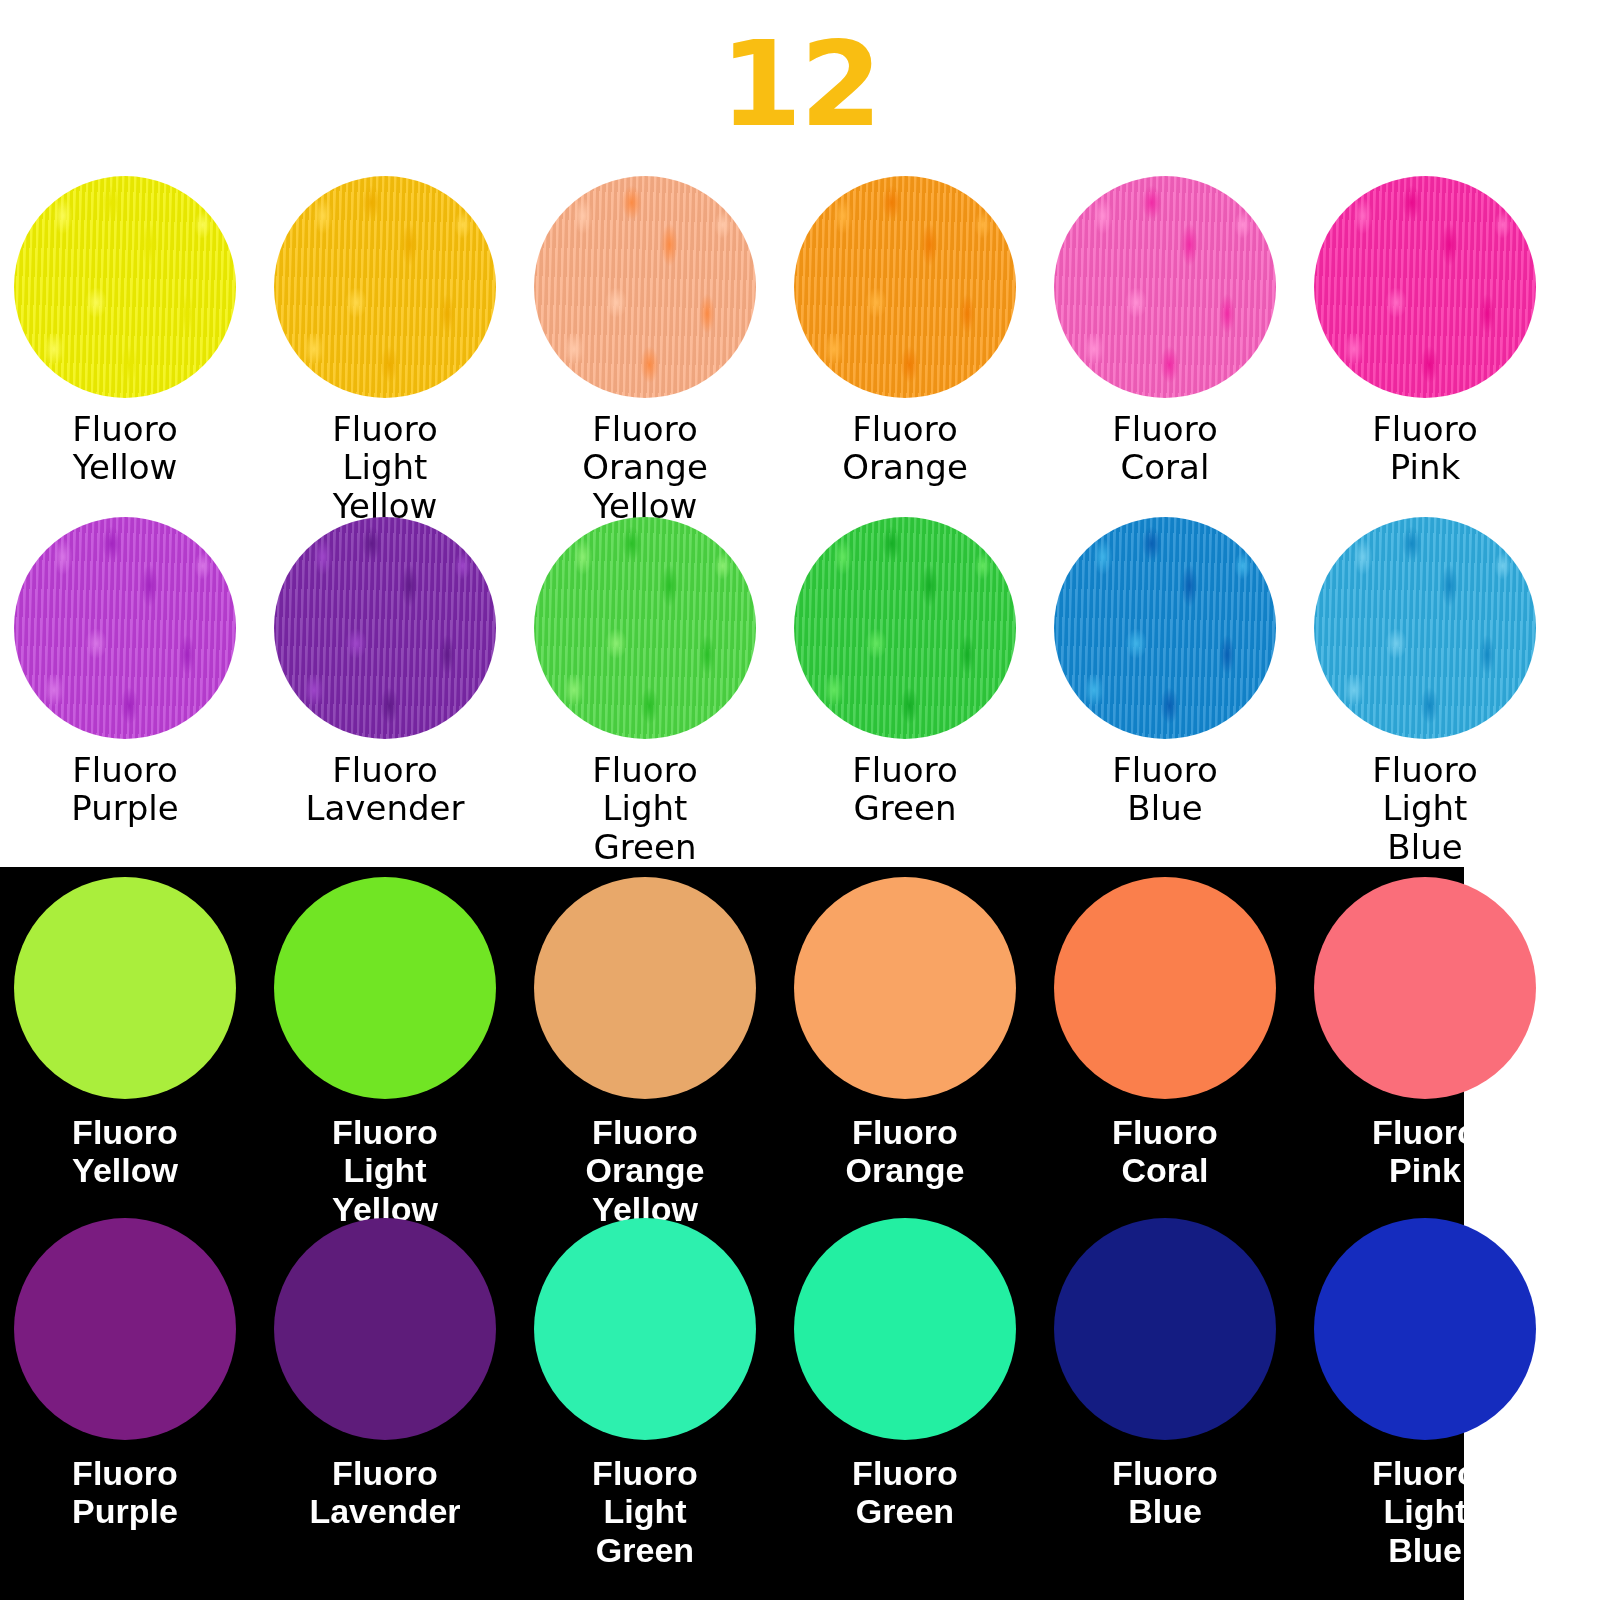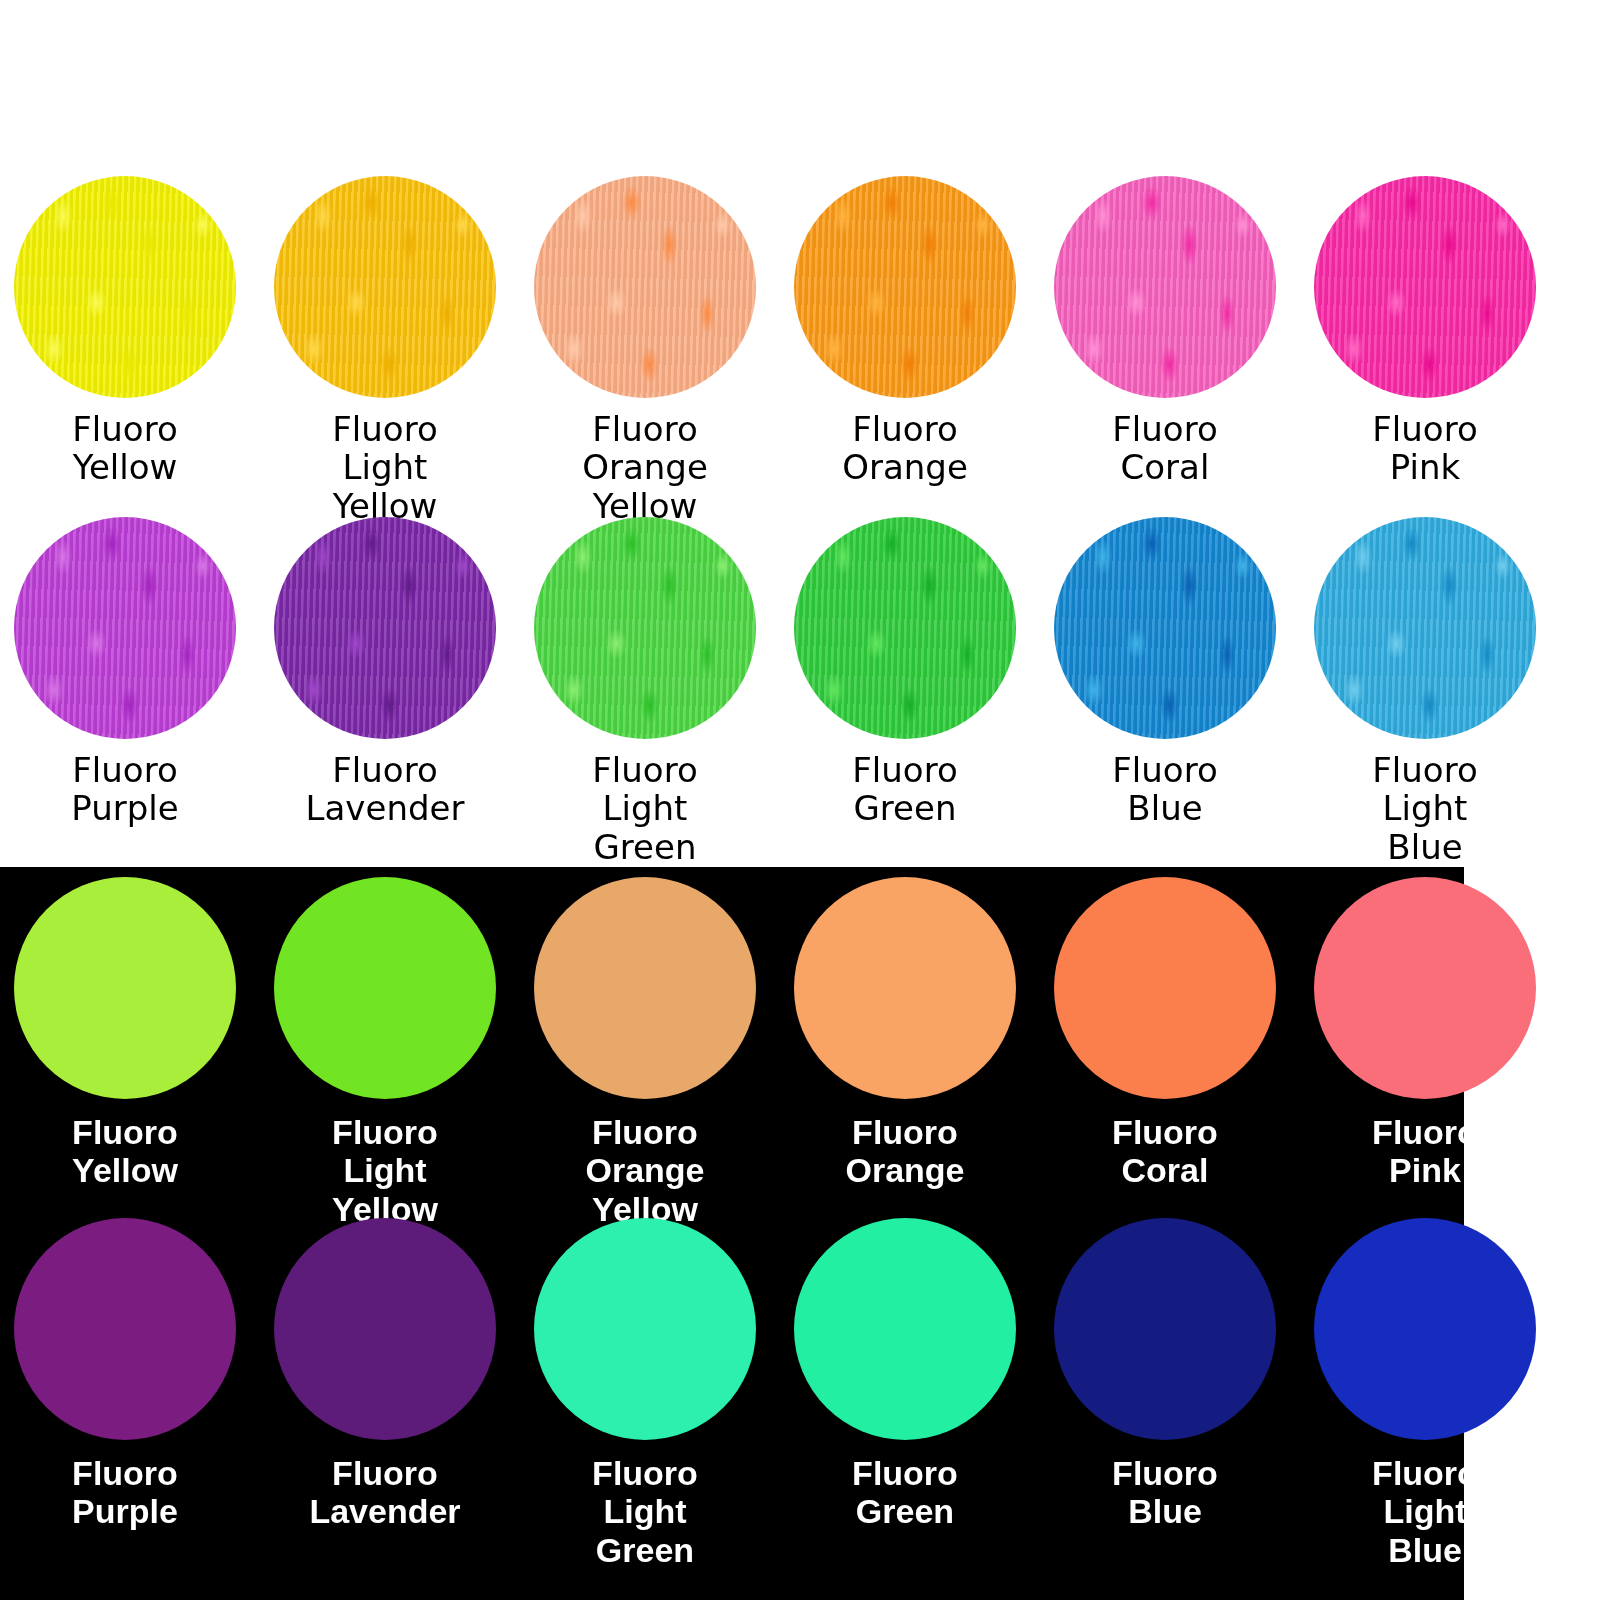--- a/index.html
+++ b/index.html
@@ -67,20 +67,21 @@
     margin-top:14px;
     font-family:"Liberation Sans", sans-serif;
   }
 </style>
 </head>
 <body>
 
 <div id="page">
 
   <div class="title-bar">
+    <span class="title-num" style="color: rgb(249, 190, 18);">12</span>
   </div>
 
   <div class="section" id="light-section">
     <div class="grid" id="light-grid">
         <div class="cell" style="left: -5px; top: 8px;">
           <div class="swatch light" style="background: radial-gradient(14px 26px at 22% 18%, rgb(250, 250, 85) 0%, transparent 70%), radial-gradient(12px 30px at 61% 31%, rgb(232, 232, 0) 0%, transparent 72%), radial-gradient(16px 22px at 37% 57%, rgb(250, 250, 85) 0%, transparent 70%), radial-gradient(11px 28px at 78% 62%, rgb(232, 232, 0) 0%, transparent 72%), radial-gradient(15px 24px at 18% 78%, rgb(250, 250, 85) 0%, transparent 70%), radial-gradient(13px 26px at 52% 85%, rgb(232, 232, 0) 0%, transparent 72%), radial-gradient(12px 20px at 85% 22%, rgb(250, 250, 85) 0%, transparent 70%), radial-gradient(14px 24px at 44% 12%, rgb(232, 232, 0) 0%, transparent 72%), repeating-linear-gradient(92deg, rgba(255, 255, 255, 0.16) 0px, rgba(255, 255, 255, 0.16) 2px, rgba(0, 0, 0, 0.05) 3px, rgba(0, 0, 0, 0.05) 6px), rgb(242, 242, 0);"></div>
           <div class="label light">Fluoro
 Yellow</div>
         </div>
         <div class="cell" style="left: 255px; top: 8px;">

